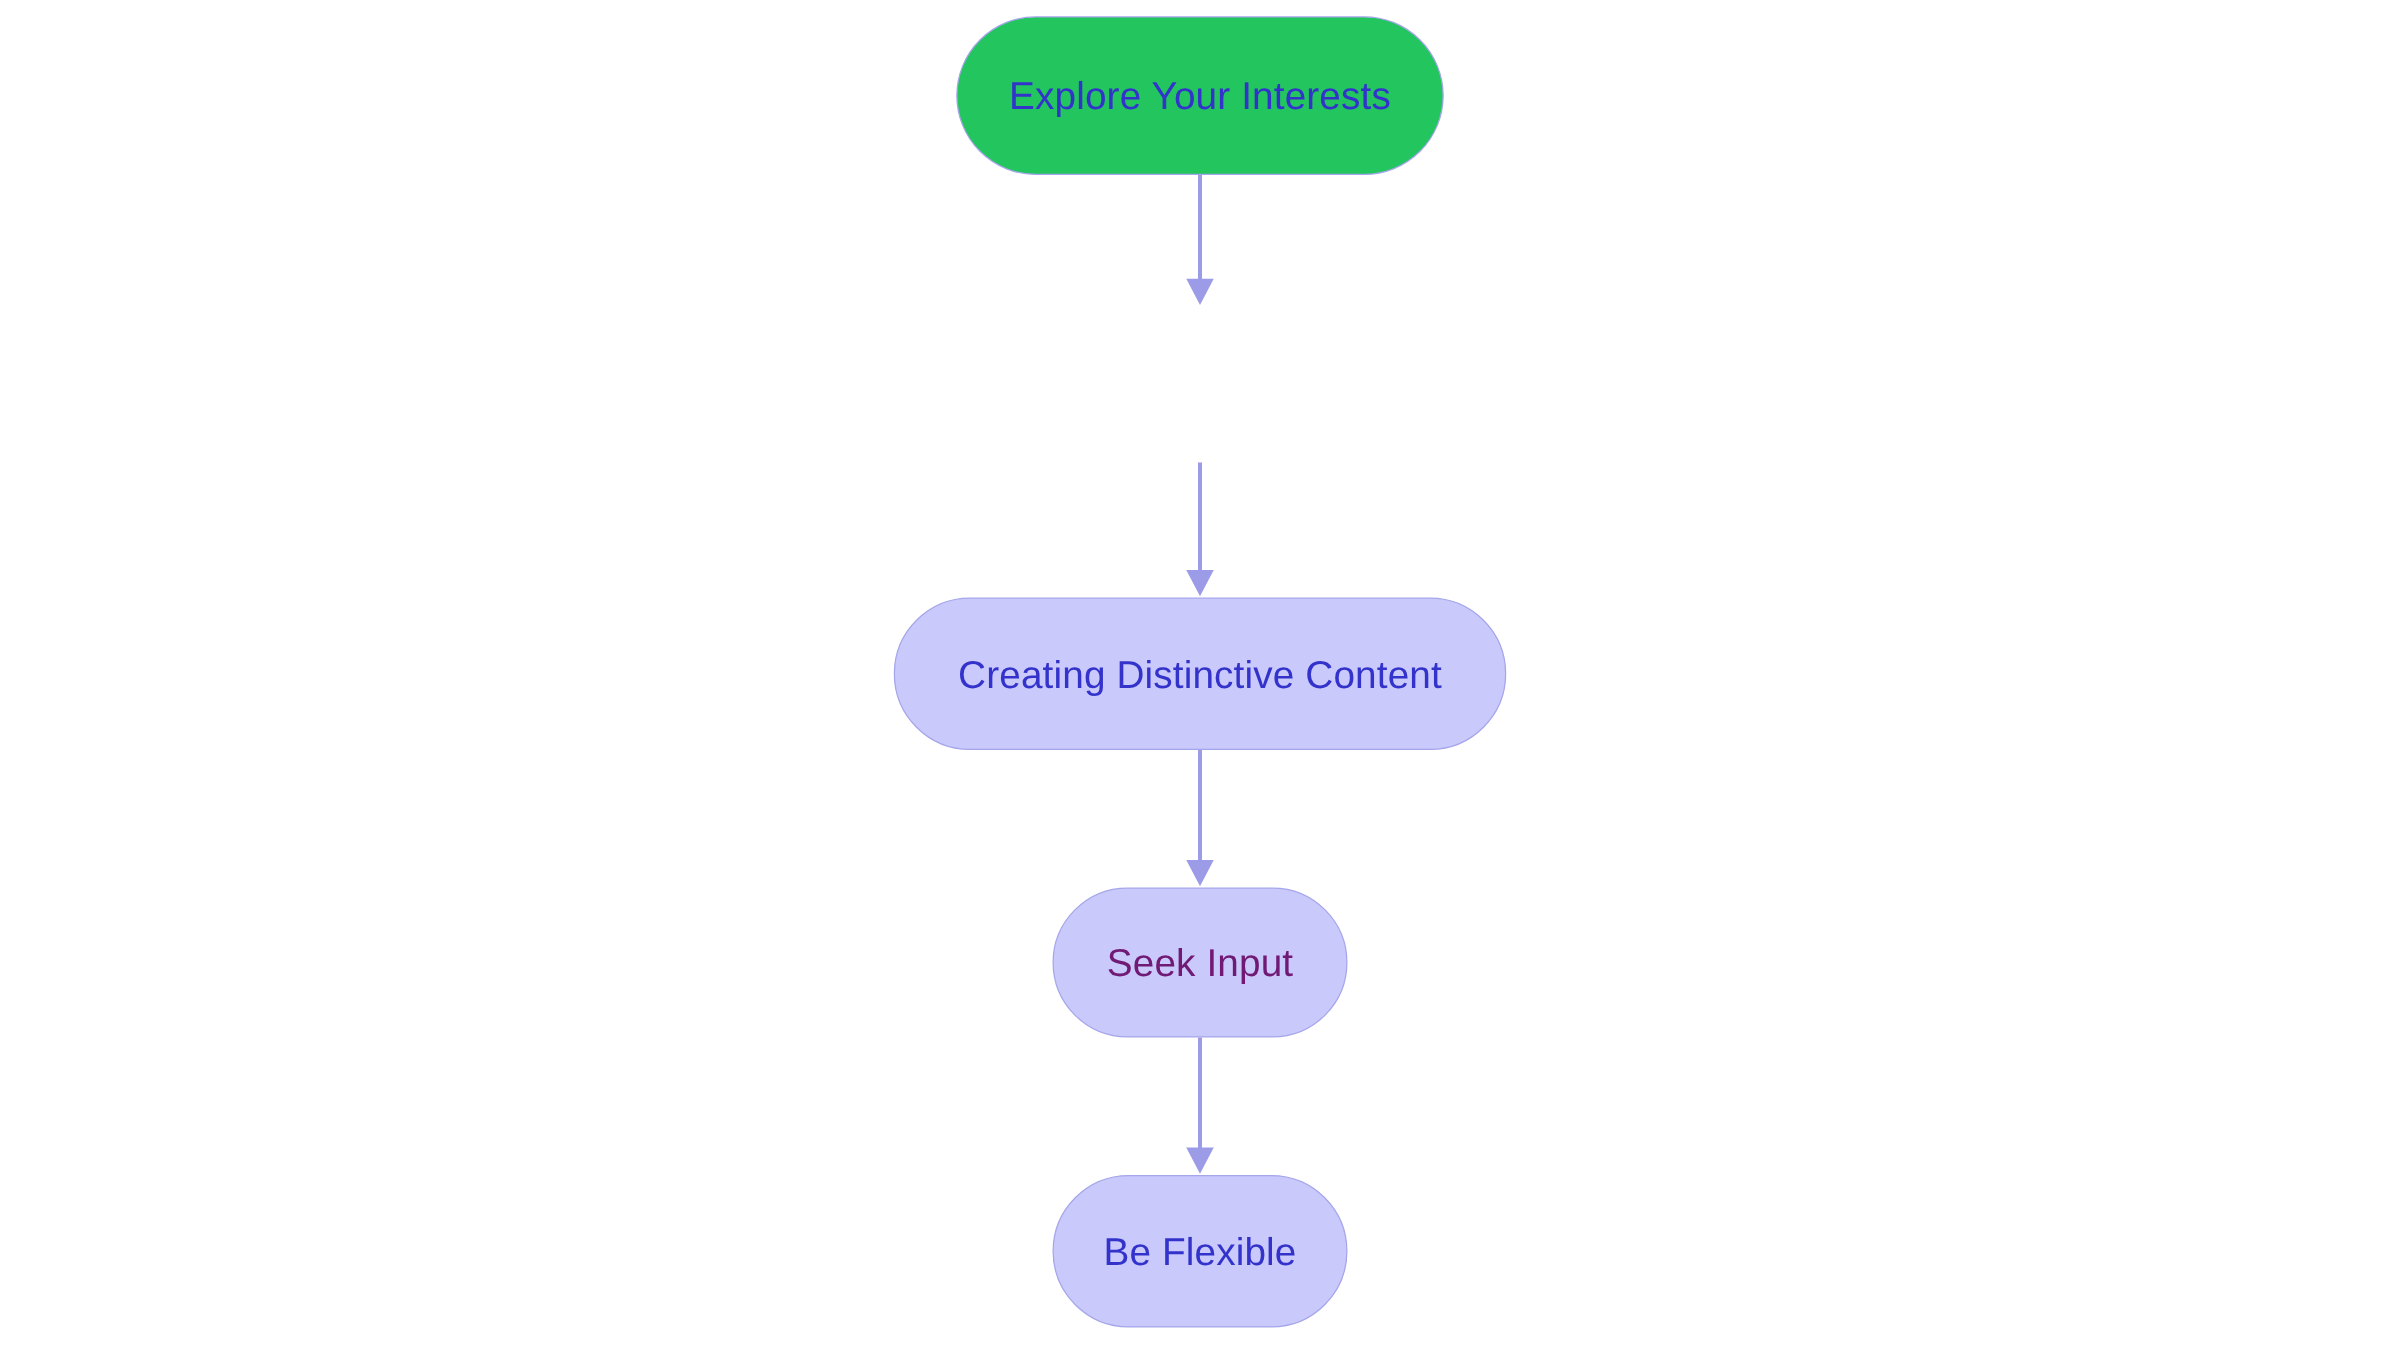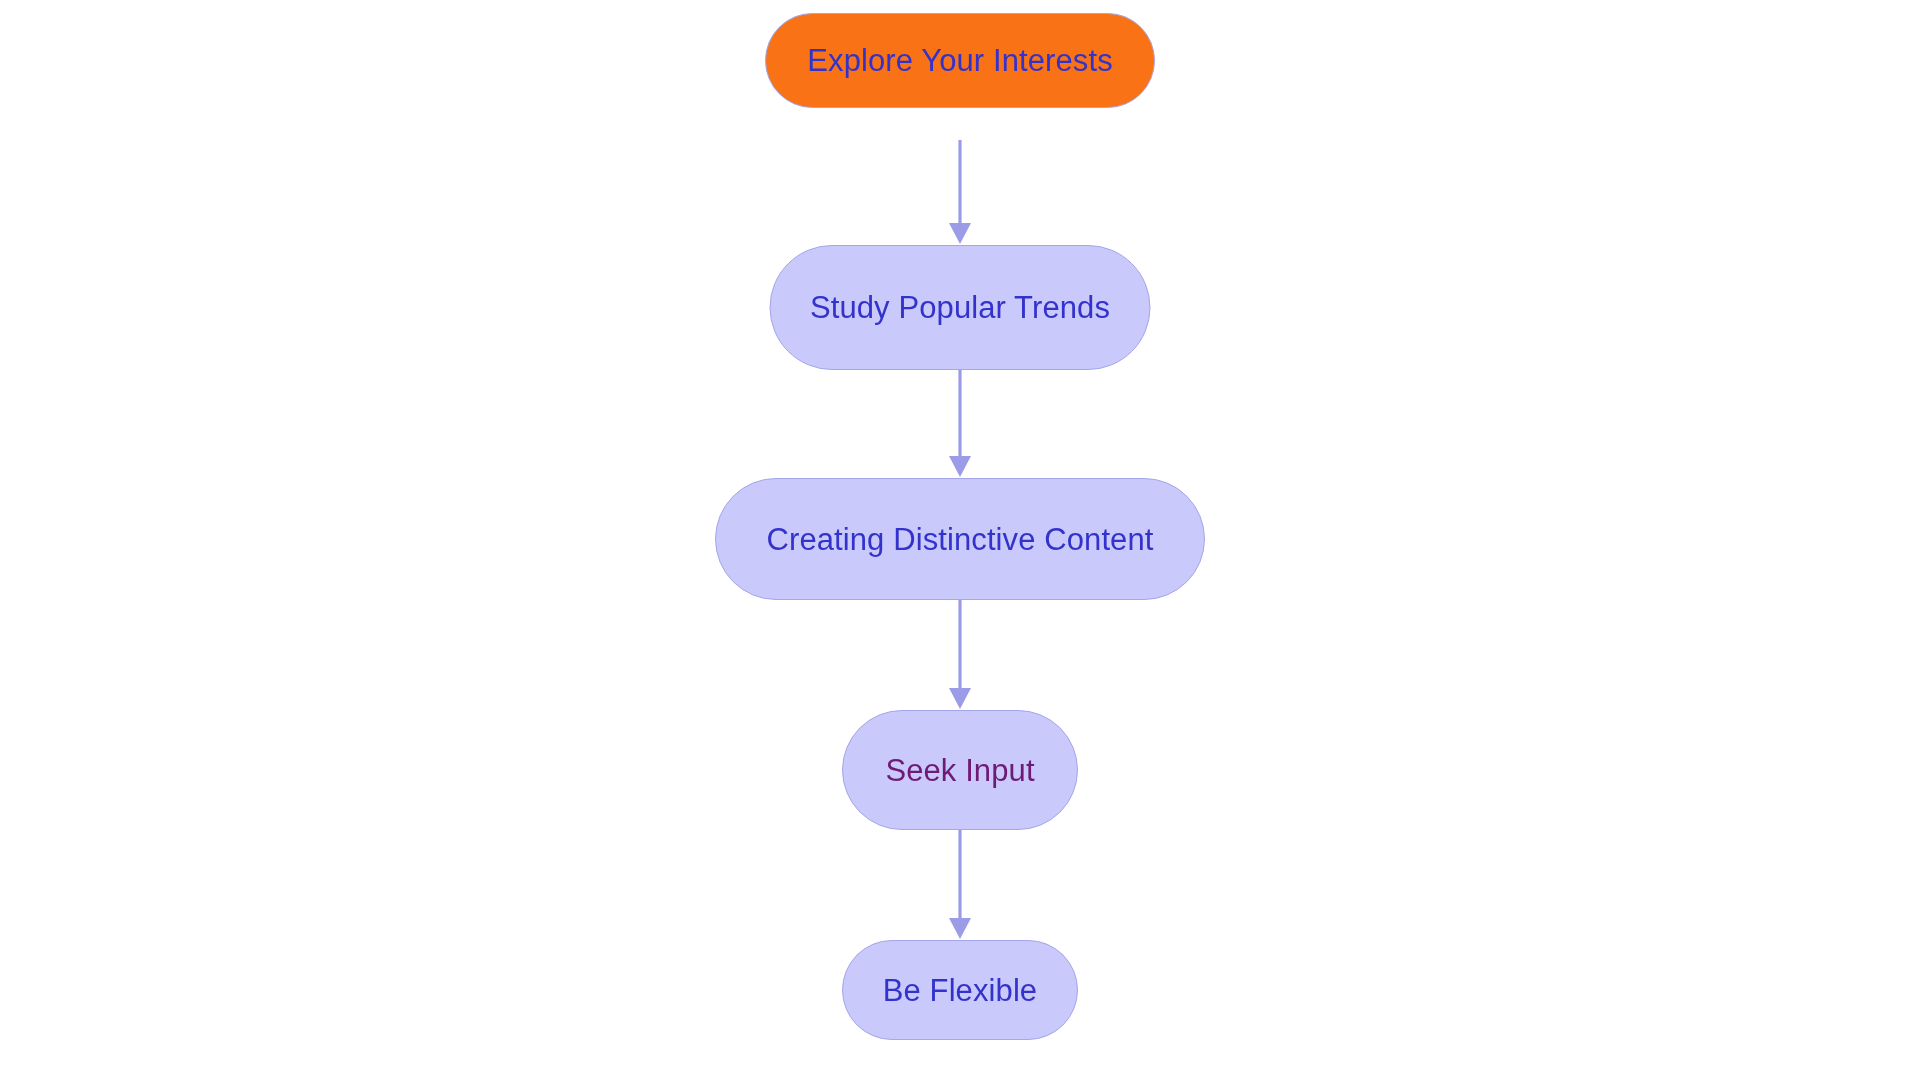--- a/index.html
+++ b/index.html
@@ -83,30 +83,27 @@
         <line x1="960" y1="600" x2="960" y2="690" stroke="#9b9be8" stroke-width="3.2"></line>
         <polygon points="949,688 971,688 960,709" fill="#9b9be8"></polygon>
       </g>
       <g>
         <line x1="960" y1="830" x2="960" y2="920" stroke="#9b9be8" stroke-width="3.2"></line>
         <polygon points="949,918 971,918 960,939" fill="#9b9be8"></polygon>
       </g>
     </svg>
 
   <div id="node-layer">
-      <div class="flow-node" style="left: 960px; top: 13px; width: 390px; height: 95px; background: #f97316; border-color: rgb(165, 165, 234);">
+      <div class="flow-node" style="left: 960px; top: 13px; width: 390px; height: 127px; background: #22c55e; border-color: rgb(165, 165, 234);">
         <span class="flow-node-label" style="color: rgb(51, 51, 204);">Explore Your Interests</span>
-      </div>
-      <div class="flow-node" style="left: 960px; top: 245px; width: 381px; height: 125px; background: rgb(201, 201, 251); border-color: rgb(165, 165, 234);">
-        <span class="flow-node-label" style="color: rgb(51, 51, 204);">Study Popular Trends</span>
       </div>
       <div class="flow-node" style="left: 960px; top: 478px; width: 490px; height: 122px; background: rgb(201, 201, 251); border-color: rgb(165, 165, 234);">
         <span class="flow-node-label" style="color: rgb(51, 51, 204);">Creating Distinctive Content</span>
       </div>
       <div class="flow-node" style="left: 960px; top: 710px; width: 236px; height: 120px; background: rgb(201, 201, 251); border-color: rgb(165, 165, 234);">
         <span class="flow-node-label" style="color: #701a75;">Seek Input</span>
       </div>
-      <div class="flow-node" style="left: 960px; top: 940px; width: 236px; height: 100px; background: rgb(201, 201, 251); border-color: rgb(165, 165, 234);">
+      <div class="flow-node" style="left: 960px; top: 940px; width: 236px; height: 122px; background: rgb(201, 201, 251); border-color: rgb(165, 165, 234);">
         <span class="flow-node-label" style="color: rgb(51, 51, 204);">Be Flexible</span>
       </div>
     </div>
 
 </div>
 
 </body></html>

